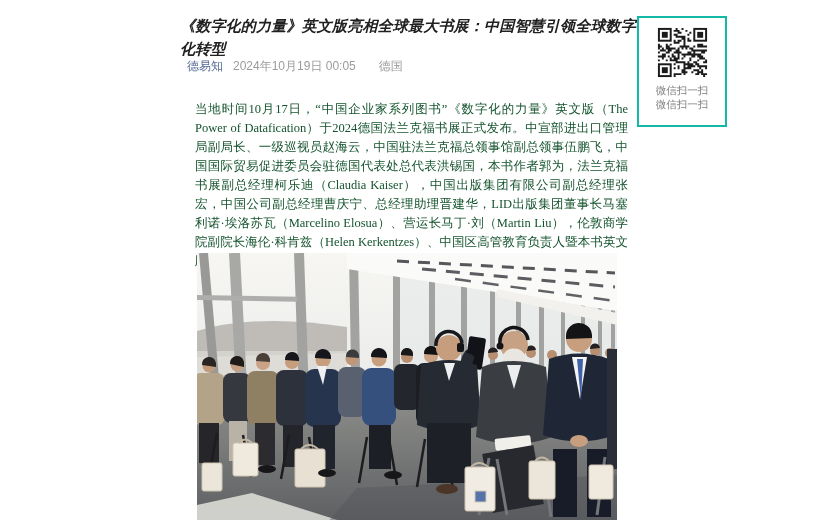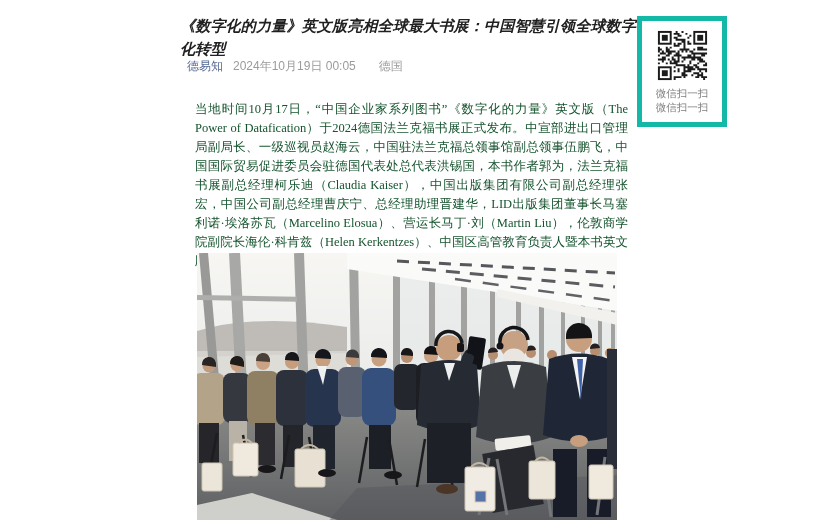--- a/index.html
+++ b/index.html
@@ -9,21 +9,21 @@
          font-size:15px;line-height:23px;font-weight:bold;color:#202020;letter-spacing:.2px;font-style:italic;}
   .meta{position:absolute;left:187px;top:58px;width:460px;font-size:12px;color:#9b9b9b;}
   .meta .author{color:#576b95;margin-right:10px;cursor:pointer;}
   .meta .time{margin-right:23px;}
   .body-text{position:absolute;left:195px;top:100px;width:433px;margin:0;
              font-family:"Liberation Serif","DejaVu Serif",serif;
              font-size:12.5px;line-height:19px;color:#14532d;text-align:justify;}
   .photo{position:absolute;left:197px;top:253px;width:420px;height:267px;margin:0;
          overflow:hidden;background:#f3f2ef;cursor:pointer;}
   .qr-panel{position:absolute;left:637px;top:16px;width:90px;height:111px;
-            border:5px solid #14b8a6;background:#fff;box-sizing:border-box;text-align:center;}
+            border:2px solid #14b8a6;background:#fff;box-sizing:border-box;text-align:center;}
   .qr-panel svg{display:block;margin:6px auto 2px auto;}
   .qr-cap{font-size:10.5px;line-height:14px;color:#7f7f7f;}
 </style>
 </head>
 <body>
 
 <div class="page">
 
   <h1 class="title">《数字化的力量》英文版亮相全球最大书展：中国智慧引领全球数字化转型</h1>
 

